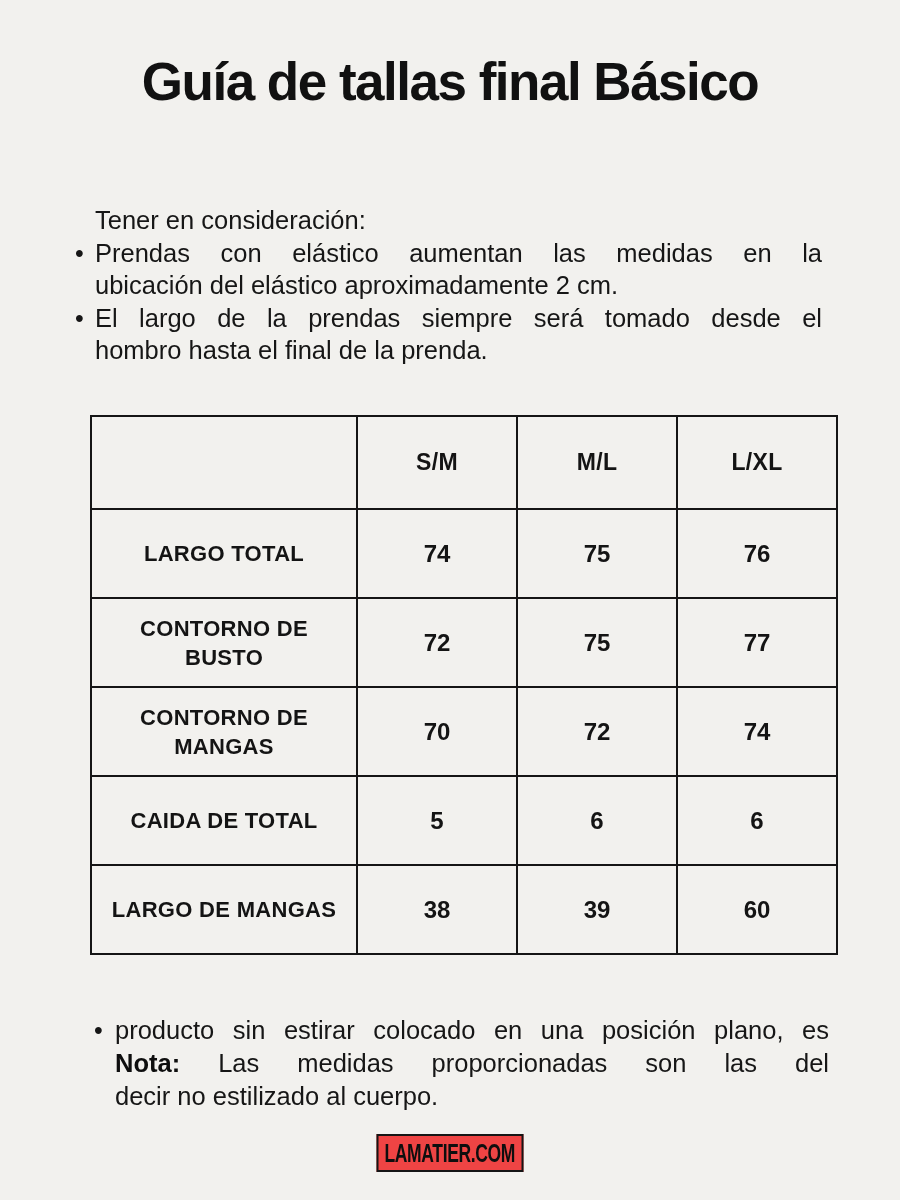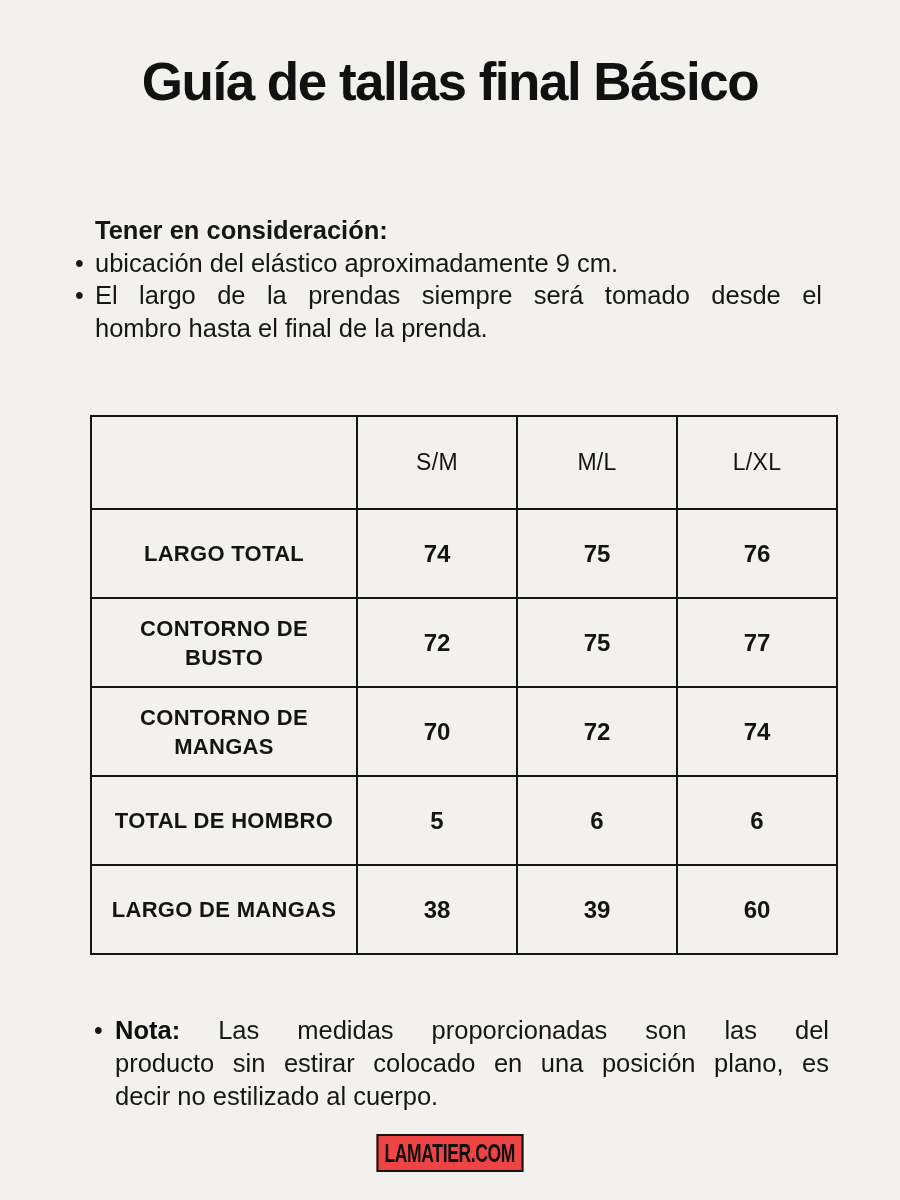--- a/index.html
+++ b/index.html
@@ -31,22 +31,22 @@
   
   .intro {
     position: absolute;
     top: 204px; left: 74px;
     width: 748px;
     font-size: 25.5px;
     line-height: 32.5px;
     color: #161616;
   }
   .intro-heading {
-    margin: 10px 0 0 21px;
-    font-weight: 700;
+    margin: 0 0 0 21px;
+    font-weight: 400;
   }
   .bullet-list { margin: 0; padding: 0; list-style: none; }
   .bullet-list li { position: relative; padding-left: 21px; }
   .bullet-list li::before {
     content: "\2022";
     position: absolute;
     left: 1px; top: 0;
     font-size: 25px;
   }
   .jline { display: block; text-align: justify; text-align-last: justify; }
@@ -62,21 +62,21 @@
   .size-table td {
     border: 2.5px solid #151515;
     text-align: center;
     vertical-align: middle;
     padding: 0;
   }
   .col-label { width: 266px; }
   .col-size  { width: 160px; }
   .head-row  { height: 93px; }
   .data-row  { height: 89px; }
-  .head-cell { font-size: 23px; font-weight: 400; letter-spacing: 0.3px; margin-left: 48px; }
+  .head-cell { font-size: 23px; font-weight: 700; letter-spacing: 0.3px; margin-left: 48px; }
   .label-cell { font-size: 22px; font-weight: 600; letter-spacing: 0.3px; }
   .label-cell .lbl-line { display: block; line-height: 29px; }
   .value-cell { font-size: 24px; font-weight: 600; }
 
   
   .note {
     position: absolute;
     top: 1014px; left: 92px;
     width: 737px;
     font-size: 25.5px;
@@ -119,21 +119,22 @@
 <body>
 
 <div class="page">
 
   <h1 class="title">Guía de tallas final Básico</h1>
 
   <div class="intro">
     <p class="intro-heading">Tener en consideración:</p>
     <ul class="bullet-list">
       <li>
-        <span class="lline">ubicación del elástico aproximadamente 9 cm.</span>
+        <span class="jline">Prendas con elástico aumentan las medidas en la</span>
+        <span class="lline">ubicación del elástico aproximadamente 2 cm.</span>
       </li>
       <li>
         <span class="jline">El largo de la prendas siempre será tomado desde el</span>
         <span class="lline">hombro hasta el final de la prenda.</span>
       </li>
     </ul>
   </div>
 
   <table class="size-table">
     <colgroup>
@@ -171,43 +172,43 @@
         <td class="label-cell">
           <span class="lbl-line">CONTORNO DE</span>
             <span class="lbl-line">MANGAS</span>
         </td>
         <td class="value-cell">70</td>
         <td class="value-cell">72</td>
         <td class="value-cell">74</td>
       </tr>
       <tr class="data-row">
         <td class="label-cell">
-          <span class="lbl-line">TOTAL DE HOMBRO</span>
+          <span class="lbl-line">CAIDA DE TOTAL</span>
             <span class="lbl-line"></span>
         </td>
         <td class="value-cell">5</td>
         <td class="value-cell">6</td>
         <td class="value-cell">6</td>
       </tr>
       <tr class="data-row">
         <td class="label-cell">
           <span class="lbl-line">LARGO DE MANGAS</span>
             <span class="lbl-line"></span>
         </td>
         <td class="value-cell">38</td>
         <td class="value-cell">39</td>
         <td class="value-cell">60</td>
       </tr>
     </tbody>
   </table>
 
   <div class="note">
     <div class="note-item">
+      <span class="jline">producto sin estirar colocado en una posición plano, es</span>
       <span class="jline"><span class="note-bold">Nota:</span> <span>Las medidas proporcionadas son las del</span></span>
-      <span class="jline">producto sin estirar colocado en una posición plano, es</span>
       <span class="lline">decir no estilizado al cuerpo.</span>
     </div>
   </div>
 
   <div class="brand-badge">
     <span class="brand-text">LAMATIER.COM</span>
   </div>
 
 </div>
 

